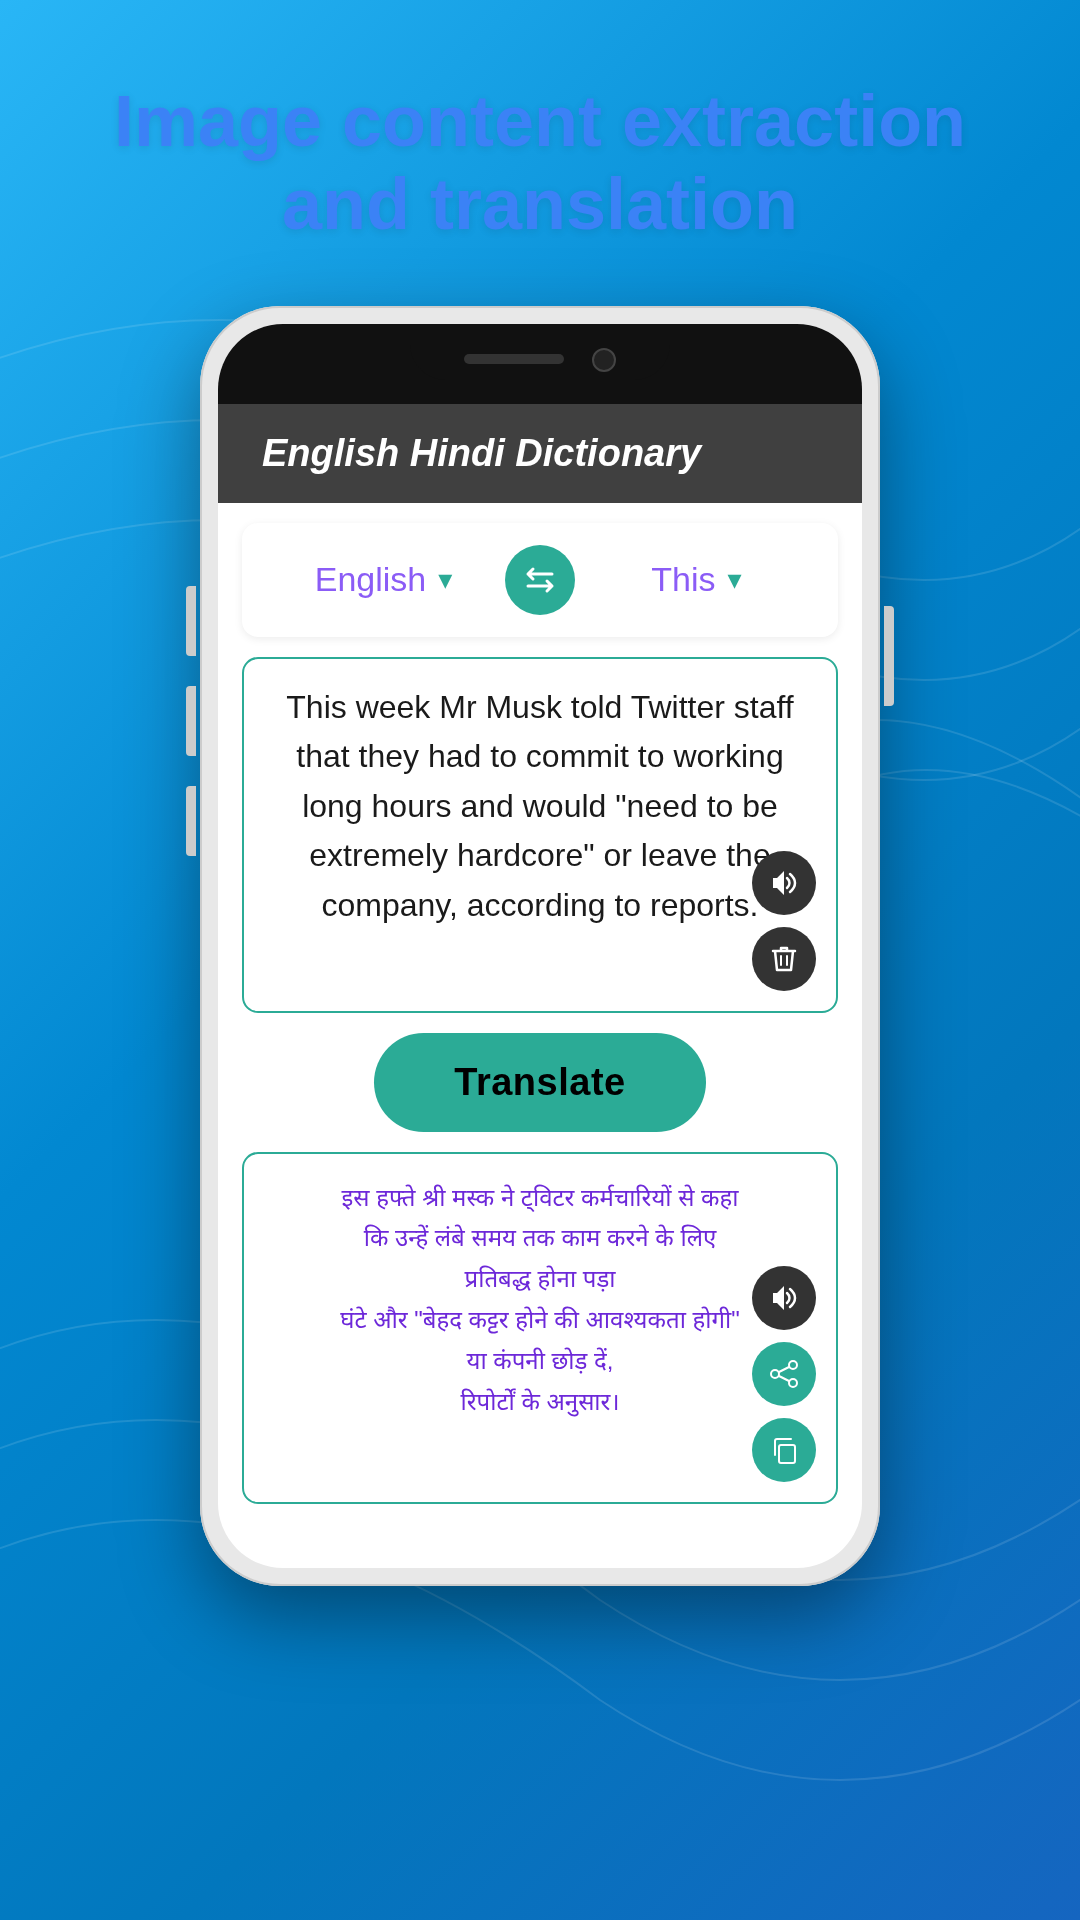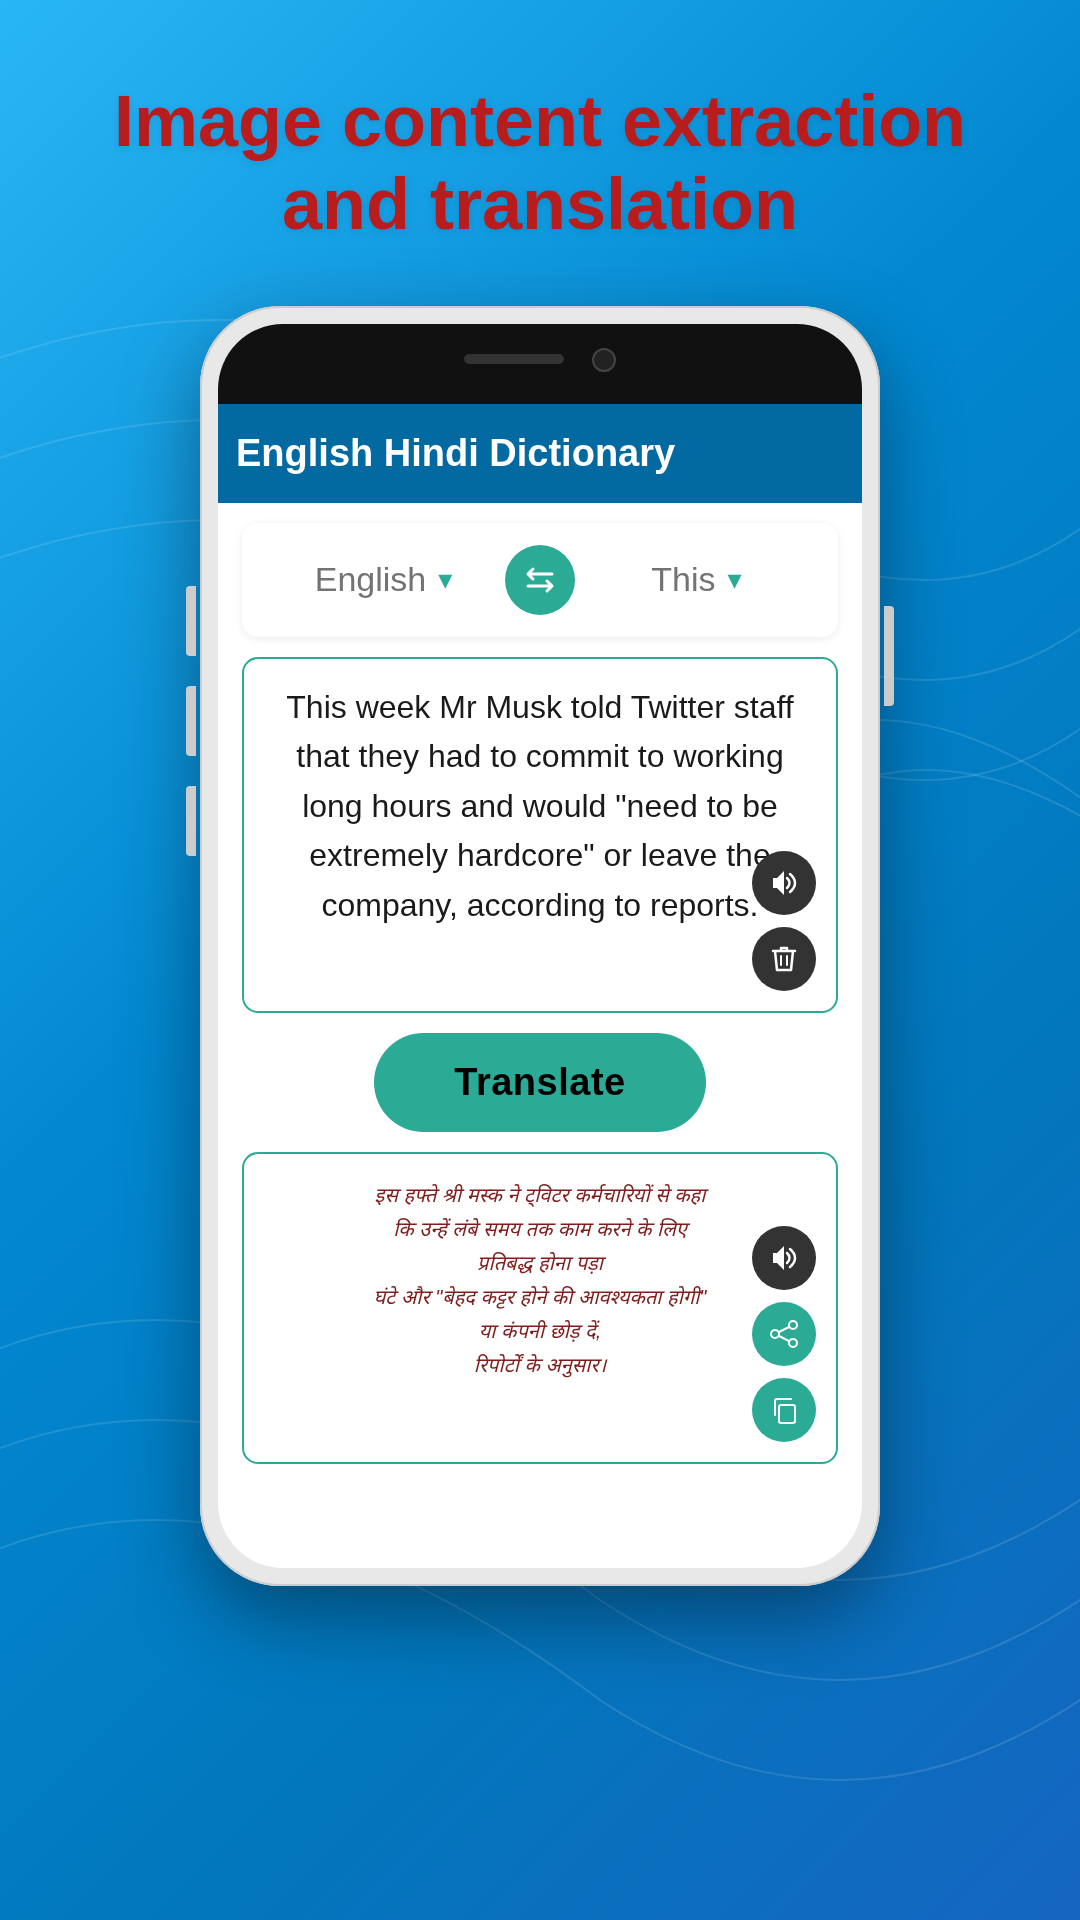--- a/index.html
+++ b/index.html
@@ -19,21 +19,21 @@
     
     .bg-waves {
       position: absolute;
       top: 0; left: 0;
       width: 100%; height: 100%;
       pointer-events: none;
       z-index: 0;
     }
 
     .header-title {
-      color: #b91c1c;
+      color: #3b82f6;
       font-size: 72px;
       font-weight: 800;
       text-align: center;
       margin-top: 80px;
       line-height: 1.15;
       z-index: 1;
       padding: 0 80px;
       text-shadow: 0 2px 8px rgba(0,0,0,0.1);
     }
 
@@ -123,22 +123,23 @@
       height: 24px;
       background: #222;
       border-radius: 50%;
       border: 2px solid #444;
       margin-left: 16px;
       margin-bottom: 4px;
     }
 
     
     .app-header {
-      background: #0369a1;
-      padding: 28px 18px;
+      background: #404040;
+      padding: 28px 44px;
+      font-style: italic;
     }
 
     .app-header-title {
       color: white;
       font-size: 38px;
       font-weight: 700;
     }
 
     
     .lang-selector {
@@ -155,21 +156,21 @@
     .lang-dropdown {
       display: flex;
       align-items: center;
       gap: 12px;
       cursor: pointer;
       flex: 1;
       justify-content: center;
     }
 
     .lang-label {
-      color: #737373;
+      color: #8b5cf6;
       font-size: 34px;
       font-weight: 500;
     }
 
     .chevron-icon {
       color: #2bab96;
       font-size: 28px;
     }
 
     .swap-btn {
@@ -243,24 +244,23 @@
       border-radius: 50px;
       padding: 28px 80px;
       font-size: 38px;
       font-weight: 700;
       cursor: pointer;
       letter-spacing: 0.5px;
     }
 
     
     .hindi-text {
-      font-size: 20px;
+      font-size: 24px;
       line-height: 1.7;
-      color: #7f1d1d;
-      font-style: italic;
+      color: #6d28d9;
     }
   </style>
 </head>
 <body>
 
 <svg class="bg-waves" viewBox="0 0 1080 1920" xmlns="http://www.w3.org/2000/svg">
   <g stroke="rgba(255,255,255,0.12)" stroke-width="2" fill="none">
     <path d="M -100 400 Q 300 200 700 500 Q 1000 700 1200 400"></path>
     <path d="M -100 500 Q 300 300 700 600 Q 1000 800 1200 500"></path>
     <path d="M -100 600 Q 300 400 700 700 Q 1000 900 1200 600"></path>

